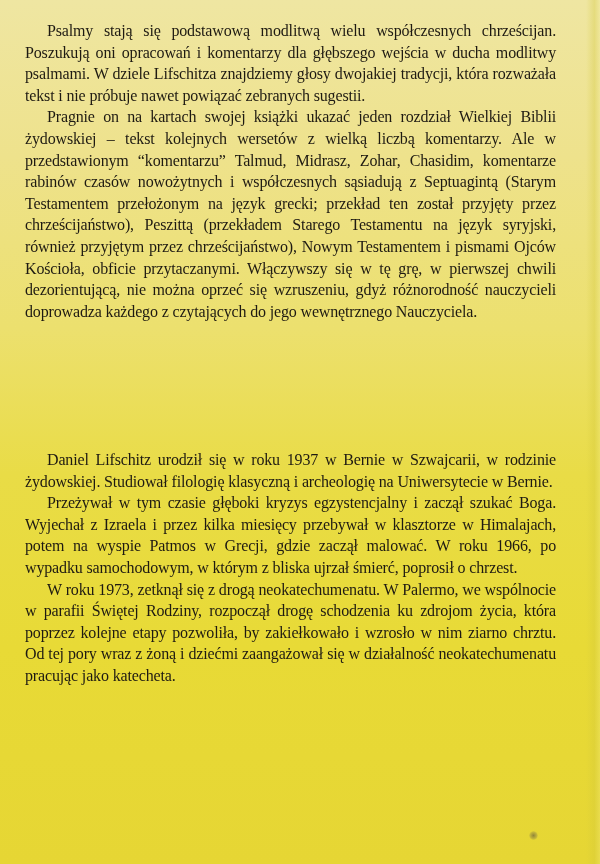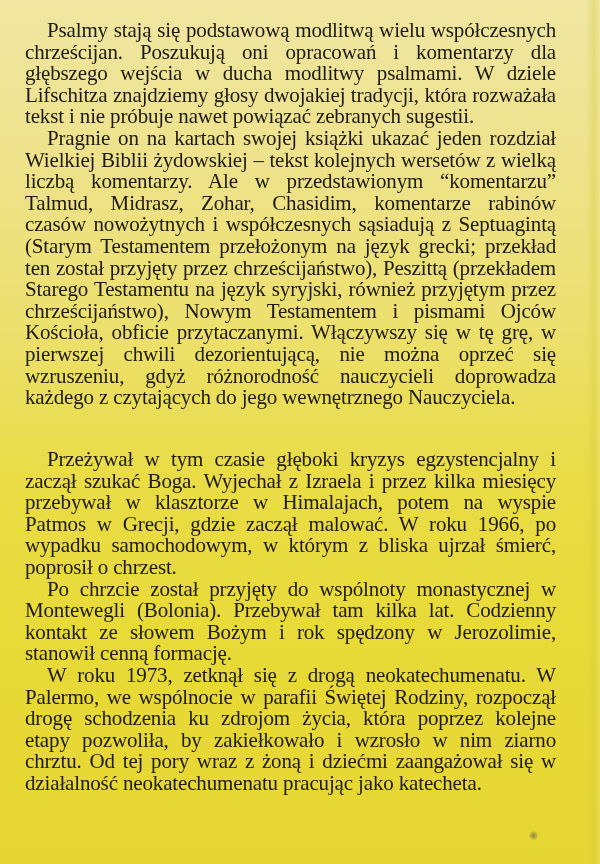--- a/index.html
+++ b/index.html
@@ -30,21 +30,21 @@
   }
   .page {
     position: absolute;
     left: 25px;
     width: 531px;
   }
   .block-1 { top: 20px; }
   .block-2 { top: 449px; }
   p {
     margin: 0;
-    font-size: 21px;
+    font-size: 16px;
     line-height: 21.6px;
     text-align: justify;
     text-indent: 22px;
     hyphens: none;
     letter-spacing: -0.15px;
   }
   .speck {
     position: absolute;
     left: 529px;
     top: 831px;
@@ -58,18 +58,18 @@
 <body>
 
 <div class="edge-shadow"></div>
 
 <section class="page block-1">
   <p>Psalmy stają się podstawową modlitwą wielu współczesnych chrześcijan. Poszukują oni opracowań i komentarzy dla głębszego wejścia w ducha modlitwy psalmami. W dziele Lifschitza znajdziemy głosy dwojakiej tradycji, która rozważała tekst i nie próbuje nawet powiązać zebranych sugestii.</p>
   <p>Pragnie on na kartach swojej książki ukazać jeden rozdział Wielkiej Biblii żydowskiej –  tekst kolejnych wersetów  z wielką liczbą komentarzy. Ale w przedstawionym “komentarzu” Talmud, Midrasz, Zohar, Chasidim, komentarze rabinów czasów nowożytnych i współczesnych sąsiadują z Septuagintą (Starym Testamentem przełożonym na język grecki; przekład ten został przyjęty przez chrześcijaństwo), Peszittą (przekładem Starego Testamentu na język syryjski, również przyjętym przez chrześcijaństwo), Nowym Testamentem i pismami Ojców Kościoła, obficie przytaczanymi. Włączywszy się w tę grę, w pierwszej chwili dezorientującą, nie można oprzeć się wzruszeniu, gdyż różnorodność nauczycieli doprowadza każdego z czytających do jego wewnętrznego Nauczyciela.</p>
 </section>
 
 <section class="page block-2">
+  <p>Daniel Lifschitz urodził się w roku 1937 w Bernie w Szwajcarii, w rodzinie żydowskiej. Studiował filologię klasyczną i archeologię na Uniwersytecie w Bernie.</p>
   <p>Przeżywał w tym czasie głęboki kryzys egzystencjalny i zaczął szukać Boga. Wyjechał z Izraela i przez kilka miesięcy przebywał w klasztorze w Himalajach, potem na wyspie Patmos w Grecji, gdzie zaczął malować.  W roku 1966, po wypadku samochodowym, w którym z bliska ujrzał śmierć, poprosił o chrzest.</p>
-  <p>Po chrzcie został przyjęty do wspólnoty monastycznej w Montewegli (Bolonia). Przebywał tam kilka lat. Codzienny kontakt ze słowem Bożym i rok spędzony w Jerozolimie,  stanowił cenną formację.</p>
   <p>W roku 1973, zetknął się z drogą neokatechumenatu. W Palermo, we wspólnocie w parafii Świętej Rodziny, rozpoczął drogę schodzenia ku zdrojom życia, która poprzez kolejne etapy pozwoliła, by zakiełkowało i wzrosło w nim ziarno chrztu. Od tej pory wraz z żoną i dziećmi zaangażował się w działalność neokatechumenatu pracując jako katecheta.</p>
 </section>
 
 <div class="speck"></div>
 
 </body></html>

